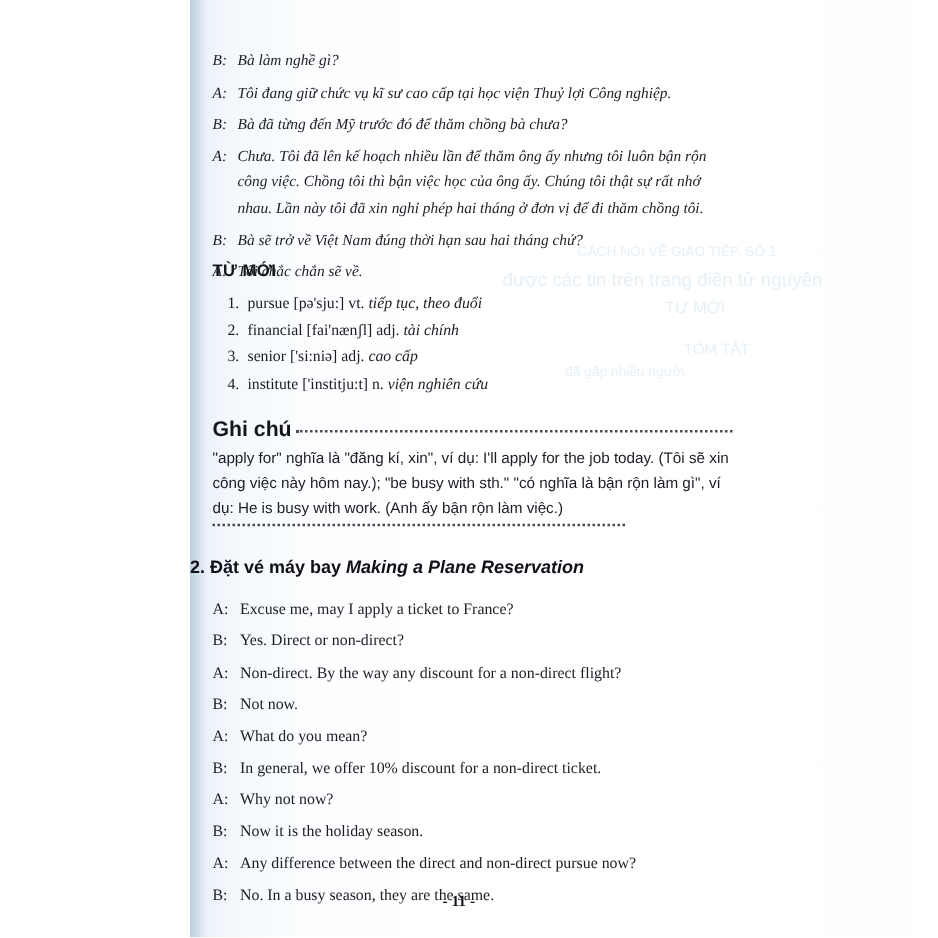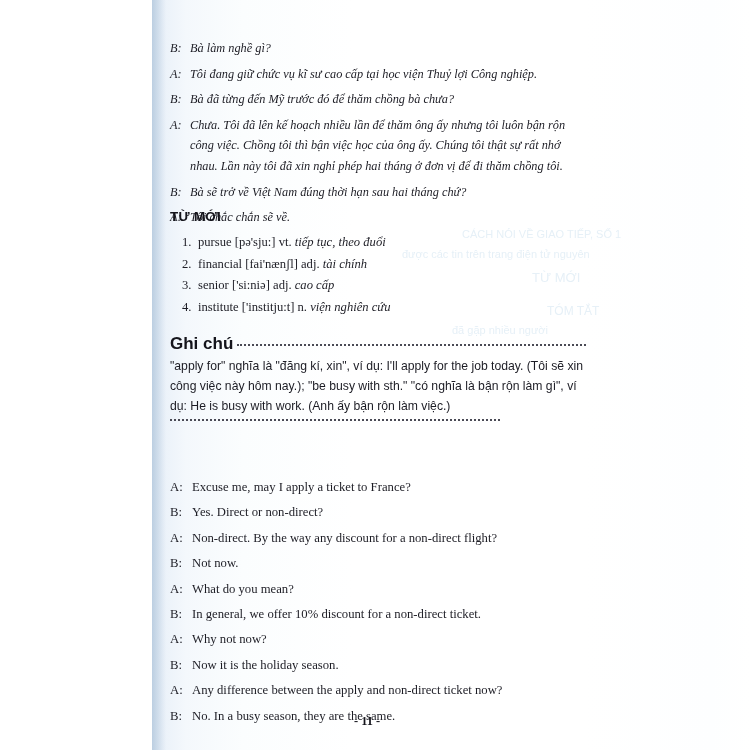--- a/index.html
+++ b/index.html
@@ -43,21 +43,20 @@
     pointer-events: none;
   }
   
   .bleed {
     position: absolute;
     color: #e6f0f7;
     font-family: "Liberation Sans", sans-serif;
     white-space: nowrap;
     pointer-events: none;
     user-select: none;
-    margin-top: 32px;
   }
   .content {
     position: absolute;
     left: 0;
     top: 0;
     width: 598px;
     height: 750px;
   }
 
   
@@ -208,21 +207,21 @@
 
 <div id="page-root">
 
   <div class="sheet"></div>
   <div class="sheet-inner-shadow"></div>
 
   <div class="content" style="left:152px;">
 
     <div id="bleed-layer">
         <div class="bleed" style="left: 310px; top: 196px; font-size: 11px;">CÁCH NÓI VỀ GIAO TIẾP, SỐ 1</div>
-        <div class="bleed" style="left: 250px; top: 216px; font-size: 11px;">được các tin trên trang điện tử nguyên</div>
+        <div class="bleed" style="left: 250px; top: 216px; font-size: 15px;">được các tin trên trang điện tử nguyên</div>
         <div class="bleed" style="left: 380px; top: 238px; font-size: 13px;">TỪ MỚI</div>
         <div class="bleed" style="left: 395px; top: 272px; font-size: 12px;">TÓM TẮT</div>
         <div class="bleed" style="left: 300px; top: 292px; font-size: 11px;">đã gặp nhiều người</div>
       </div>
 
     <div class="viet-dialogue" id="viet-dialogue">
         <div class="dlg-line">
           <span class="spk">B:</span>
           <span class="utt">Bà làm nghề gì?</span>
         </div>
@@ -271,20 +270,25 @@
 
     <div class="note">
       <div class="note-head">
         <span class="note-head-label">Ghi chú</span>
         <span class="note-dots"></span>
       </div>
       <div class="note-body">"apply for" nghĩa là "đăng kí, xin", ví dụ: I'll apply for the job today. (Tôi sẽ xin công việc này hôm nay.); "be busy with sth." "có nghĩa là bận rộn làm gì", ví dụ: He is busy with work. (Anh ấy bận rộn làm việc.)</div>
       <div class="note-rule-bottom"></div>
     </div>
 
+    <div class="sec-head">
+      <span>2.</span>
+      <span>Đặt vé máy bay</span>
+      <span class="sec-en">Making a Plane Reservation</span>
+    </div>
 
     <div class="eng-dialogue" id="eng-dialogue">
         <div class="dlg-line">
           <span class="spk">A:</span>
           <span class="utt">Excuse me, may I apply a ticket to France?</span>
         </div>
         <div class="dlg-line">
           <span class="spk">B:</span>
           <span class="utt">Yes. Direct or non-direct?</span>
         </div>
@@ -307,21 +311,21 @@
         <div class="dlg-line">
           <span class="spk">A:</span>
           <span class="utt">Why not now?</span>
         </div>
         <div class="dlg-line">
           <span class="spk">B:</span>
           <span class="utt">Now it is the holiday season.</span>
         </div>
         <div class="dlg-line">
           <span class="spk">A:</span>
-          <span class="utt">Any difference between the apply and non-direct ticket now?</span>
+          <span class="utt">Any difference between the direct and non-direct pursue now?</span>
         </div>
         <div class="dlg-line">
           <span class="spk">B:</span>
           <span class="utt">No. In a busy season, they are the same.</span>
         </div>
       </div>
 
     <div class="page-num">- 11 -</div>
 
   </div>

